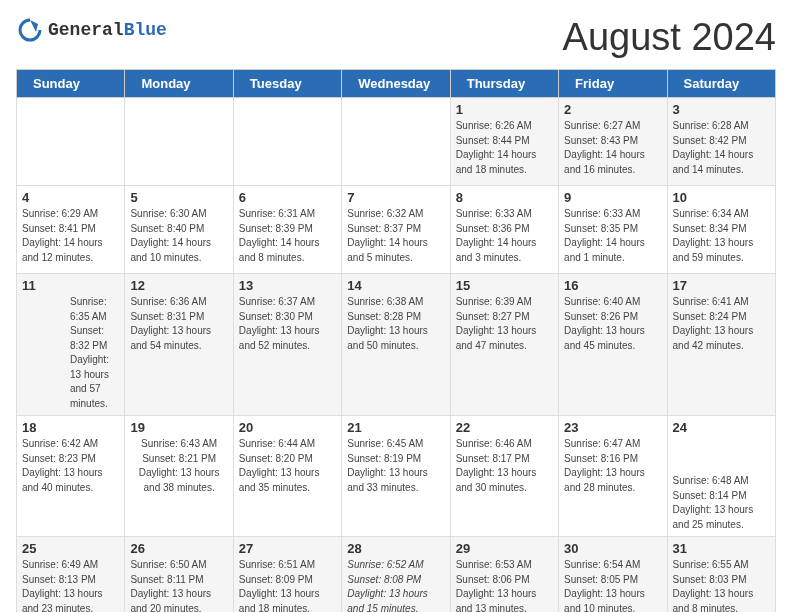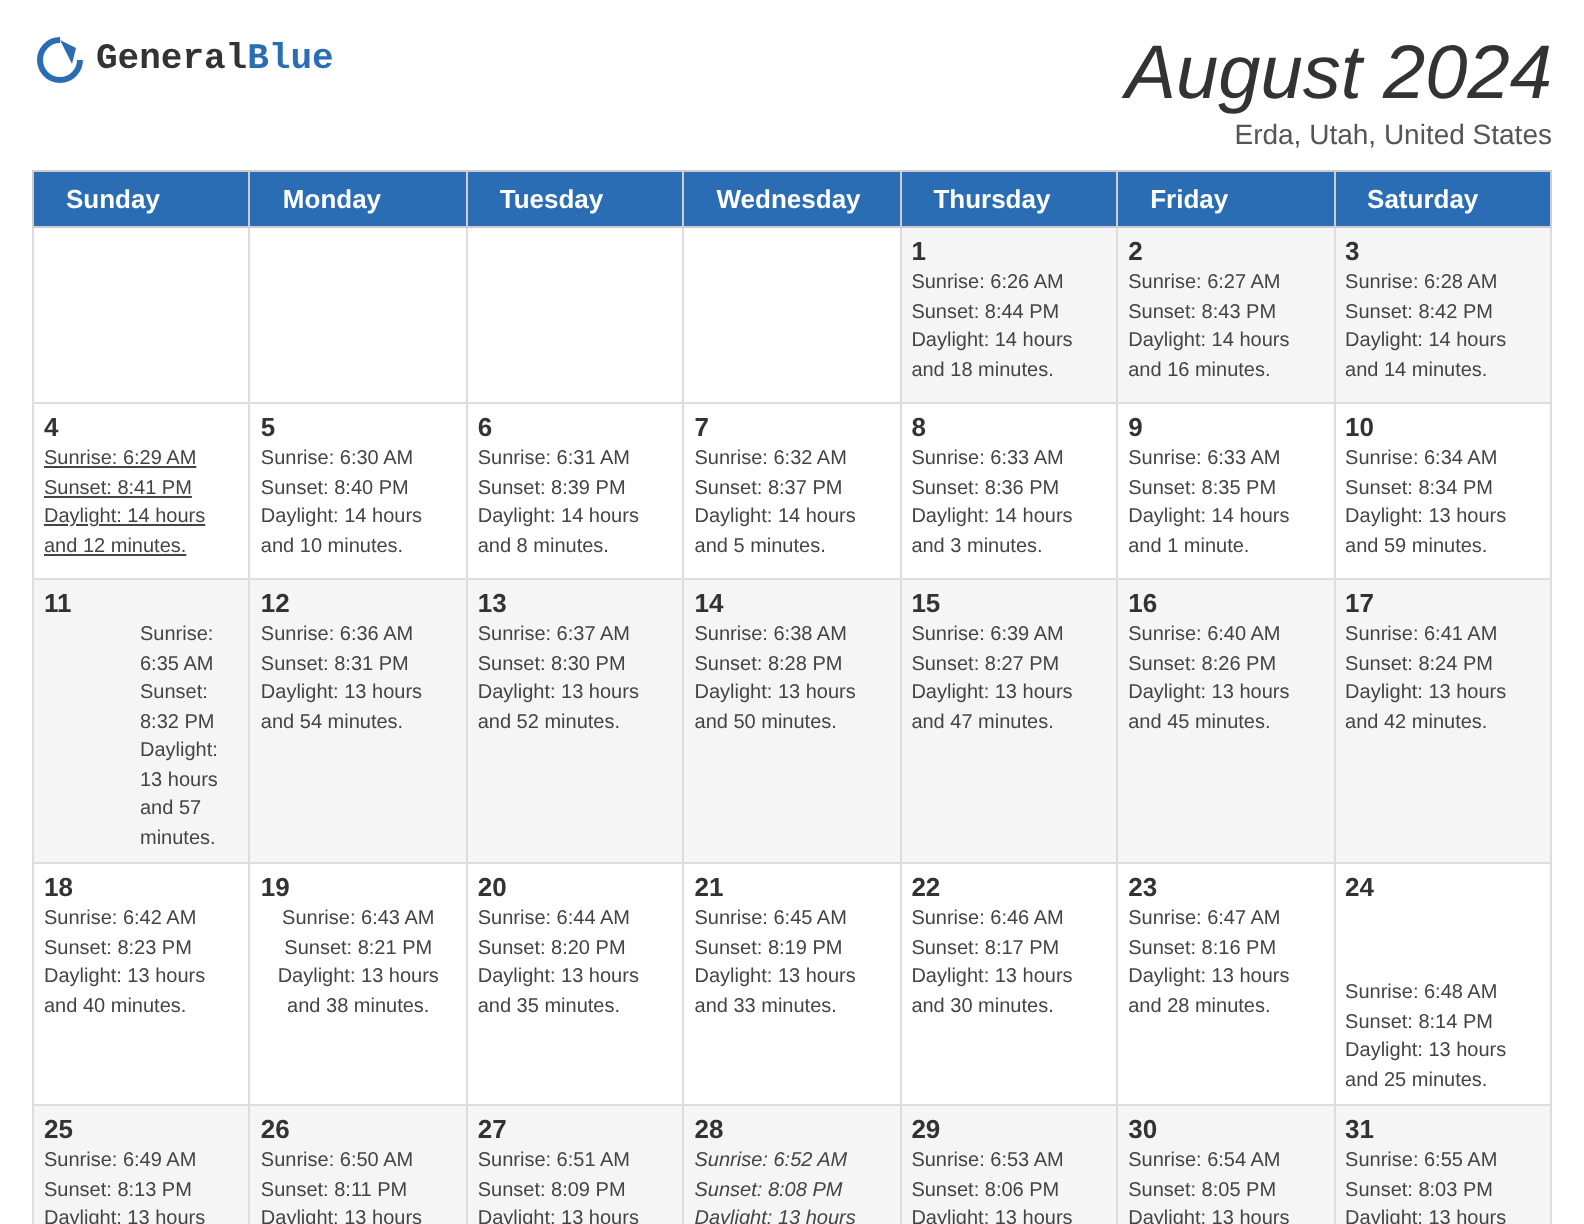--- a/index.html
+++ b/index.html
@@ -36,21 +36,20 @@
       width: 28px;
       height: 28px;
     }
     .title-area {
       text-align: right;
     }
     .month-title {
       font-size: 38px;
       font-weight: 300;
       color: #333;
-      font-style: italic;
     }
     .location-title {
       font-size: 14px;
       color: #555;
     }
     table {
       width: 100%;
       border-collapse: collapse;
       table-layout: fixed;
     }
@@ -99,21 +98,20 @@
     <svg class="logo-icon" viewBox="0 0 28 28">
       <path d="M14 4 C8 4 4 9 4 14 C4 19 8 24 14 24 C20 24 24 19 24 14" stroke="#2a6db5" stroke-width="3" fill="none"></path>
       <path d="M14 4 L22 8 L20 16" fill="#2a6db5"></path>
     </svg>
     <div>
       <span class="logo-text-general">General</span><span class="logo-text-blue">Blue</span>
     </div>
   </div>
   <div class="title-area">
     <div class="month-title">August 2024</div>
-    <div class="location-title">Erda, Utah, United States</div>
   </div>
 </div>
 
 <table>
   <thead>
     <tr>
     <th>Sunday</th>
         <th>Monday</th>
         <th>Tuesday</th>
         <th>Wednesday</th>
@@ -146,21 +144,21 @@
           <span class="day-number">3</span>
           <div class="day-detail" style="white-space: pre-line;">Sunrise: 6:28 AM
 Sunset: 8:42 PM
 Daylight: 14 hours
 and 14 minutes.</div>
         </td>
       </tr>
       <tr>
         <td>
           <span class="day-number">4</span>
-          <div class="day-detail" style="white-space: pre-line; text-decoration: underline;">Sunrise: 6:29 AM
+          <div class="day-detail" style="white-space: pre-line;">Sunrise: 6:29 AM
 Sunset: 8:41 PM
 Daylight: 14 hours
 and 12 minutes.</div>
         </td>
         <td>
           <span class="day-number">5</span>
           <div class="day-detail" style="white-space: pre-line;">Sunrise: 6:30 AM
 Sunset: 8:40 PM
 Daylight: 14 hours
 and 10 minutes.</div>

